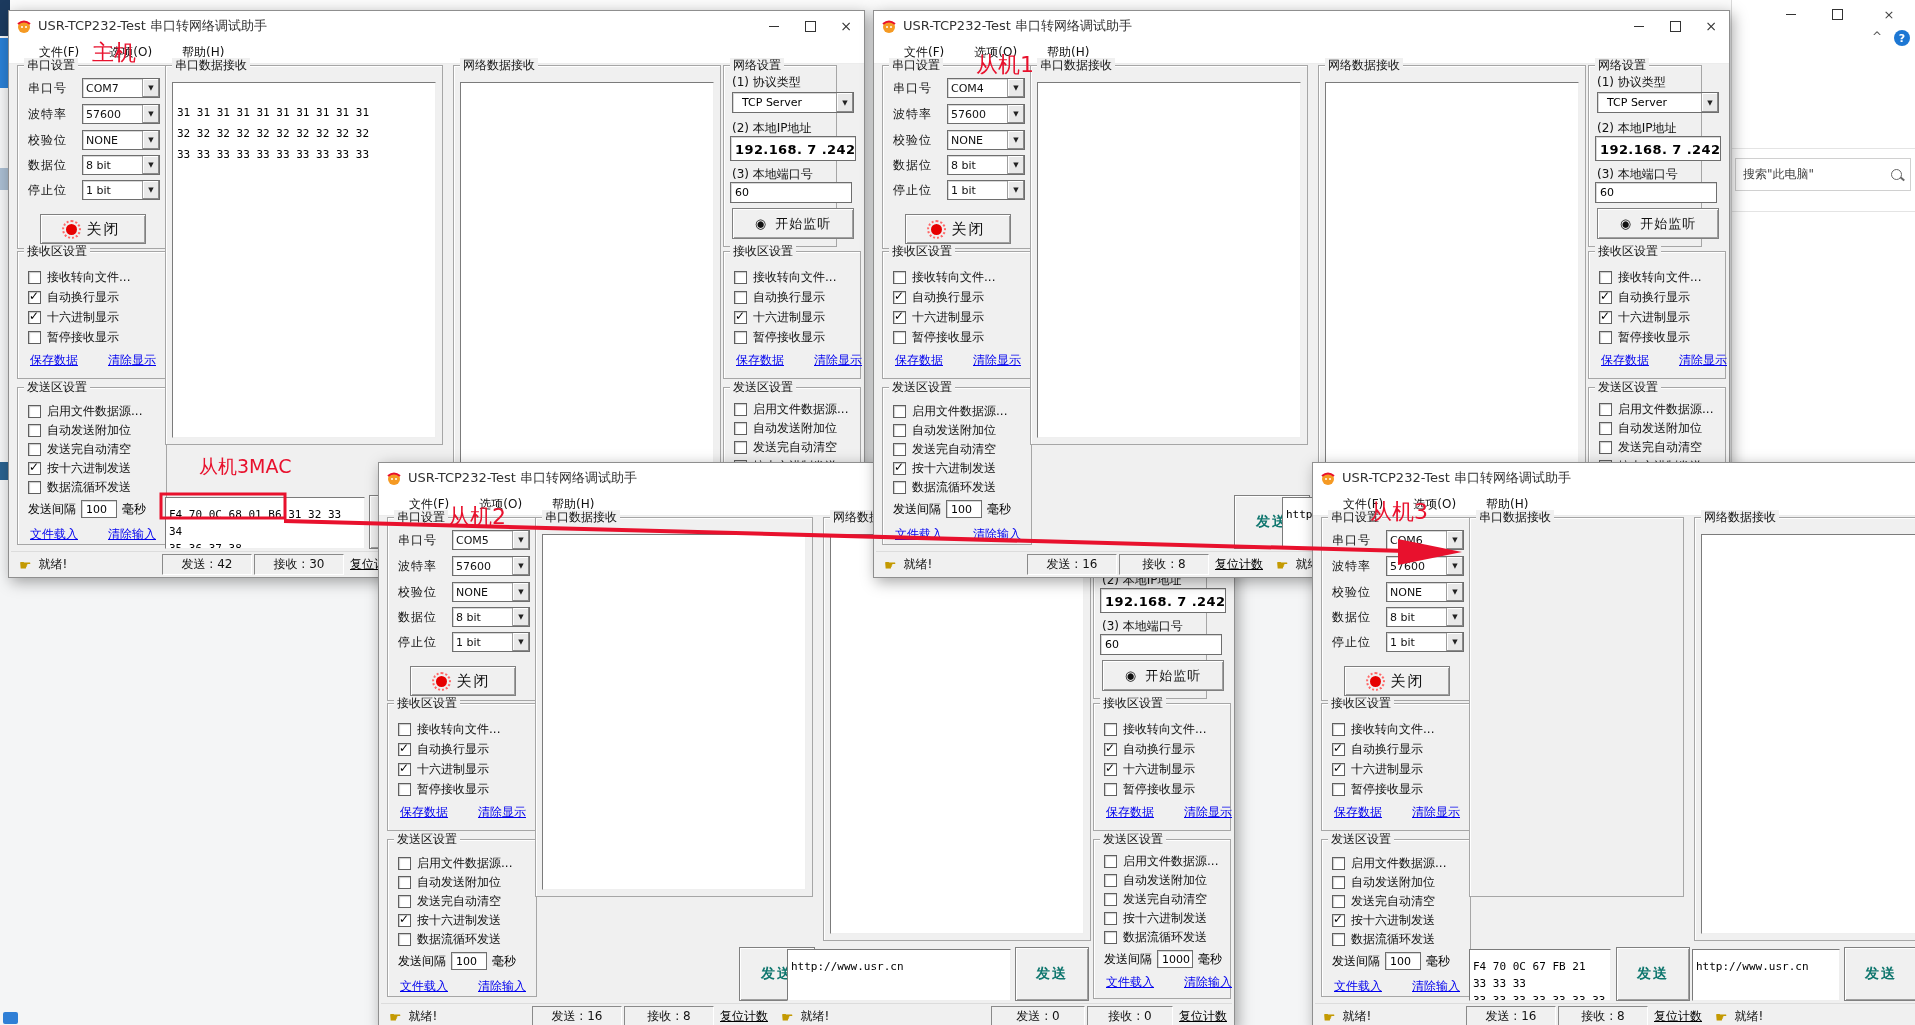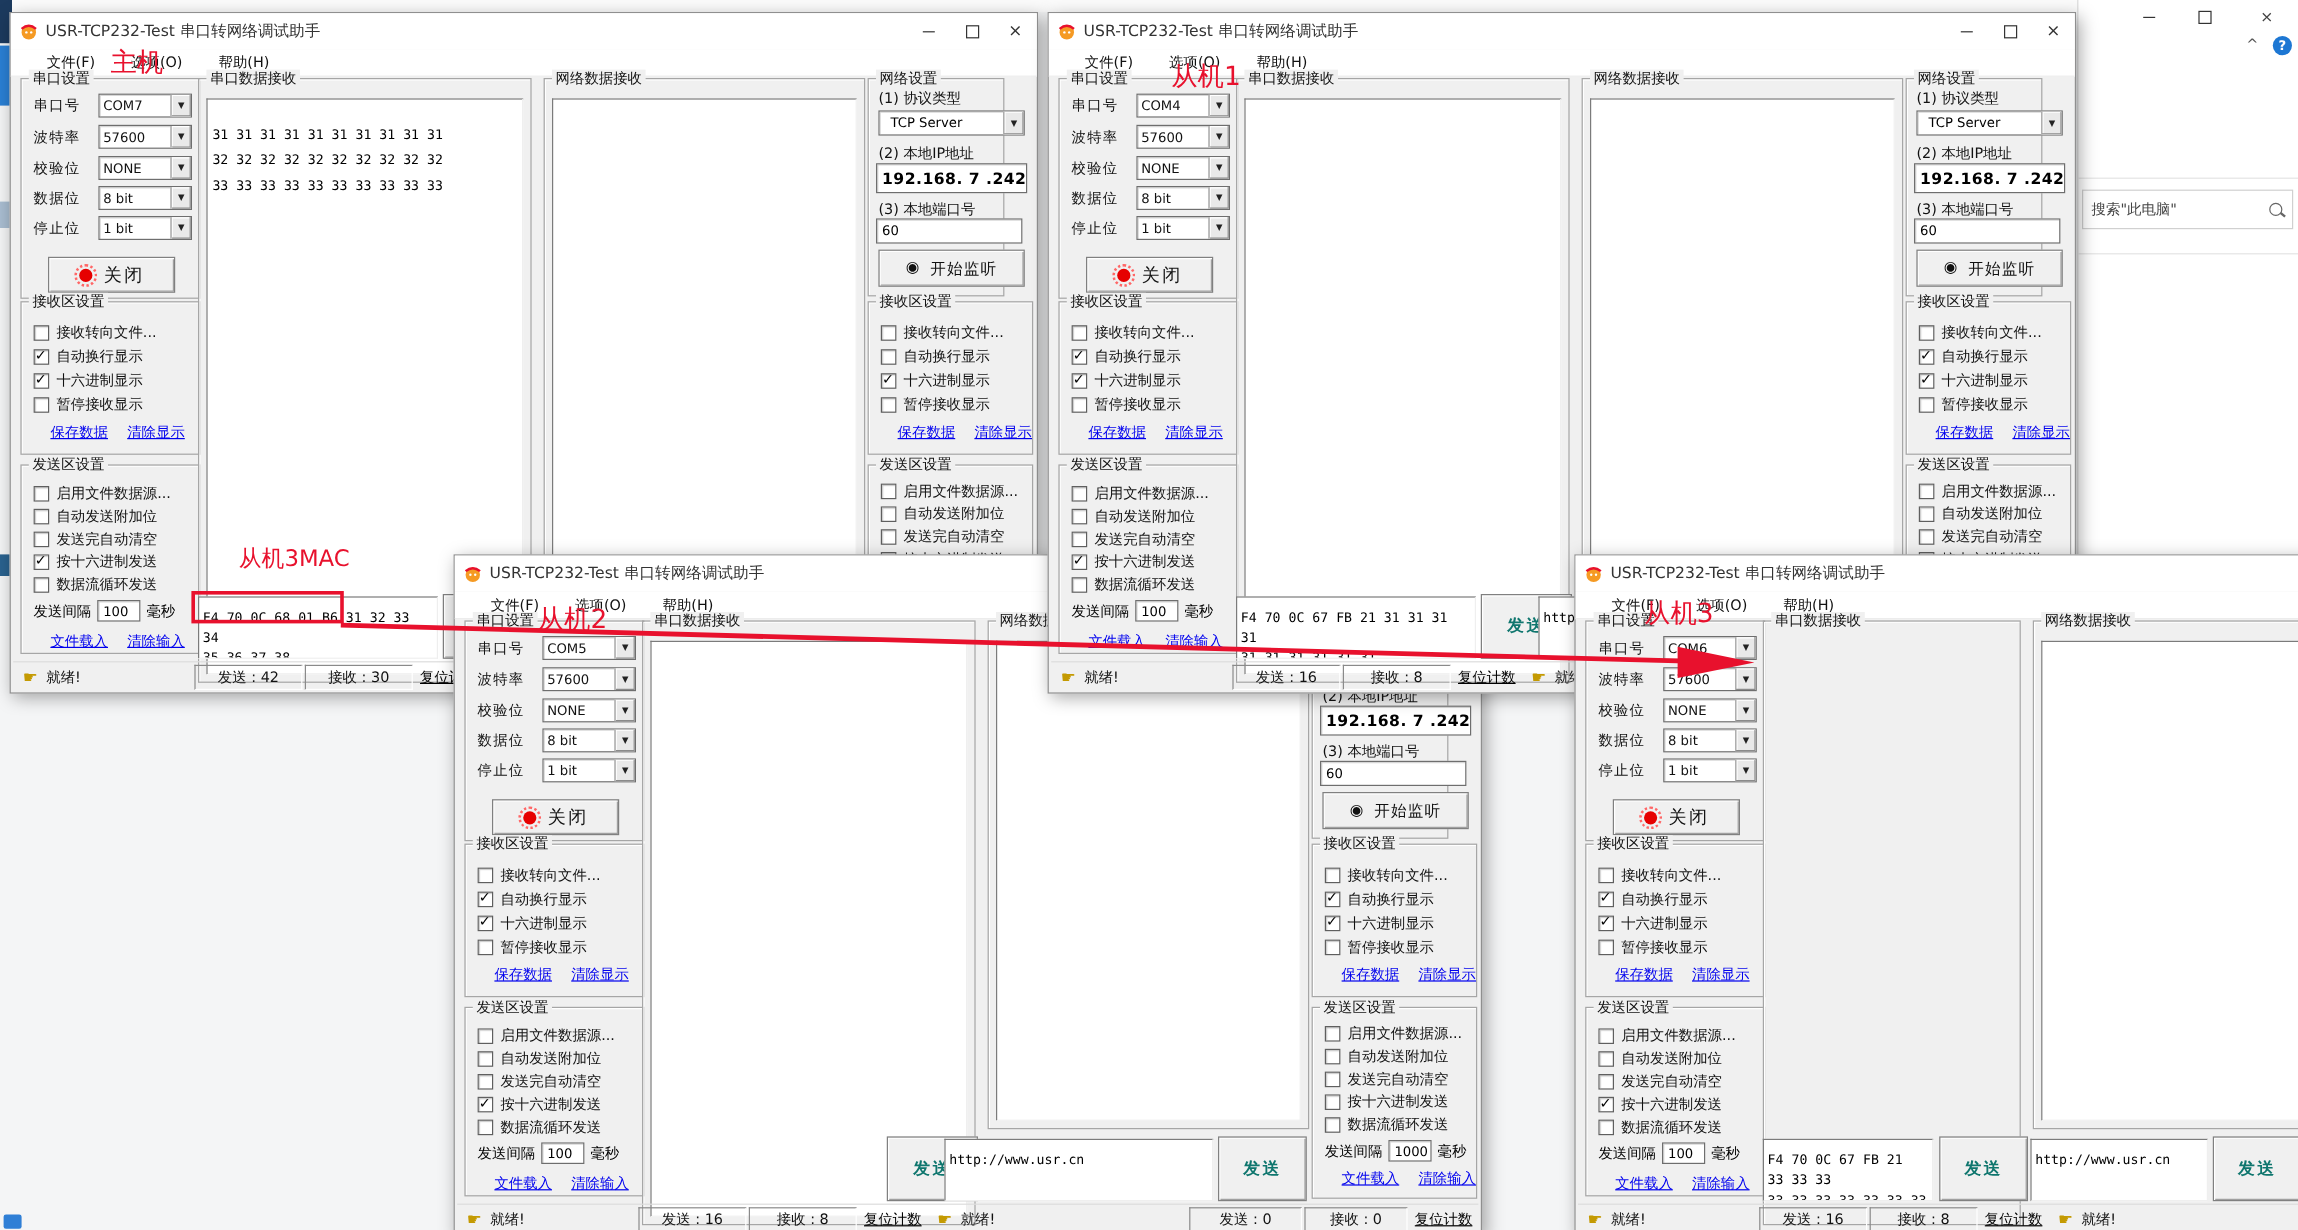--- a/index.html
+++ b/index.html
@@ -30,31 +30,31 @@
          display:flex;align-items:center;justify-content:center;box-sizing:border-box;position:absolute;color:#111}
   .closebtn{left:22px;top:148px;width:106px;height:30px;font-size:15px;letter-spacing:2px}
   .reddot{width:11px;height:11px;border-radius:50%;background:#e60000;outline:2px dotted #f66;outline-offset:2px;margin-right:10px}
   .listenbtn{left:8px;top:142px;width:122px;height:31px;font-size:13px;letter-spacing:1px}
   .blkdot{font-size:13px;margin-right:8px}
   
   .cbr{position:absolute;left:10px;display:flex;align-items:center;font-size:12px;color:#111;height:15px;white-space:nowrap}
   .box{width:11px;height:11px;background:#fff;border:1px solid #5f5f5f;box-shadow:inset 1px 1px 1px #c9c9c9;margin-right:6px;position:relative;flex:none}
   .box.on::after{content:"✓";position:absolute;left:0;top:-3px;font-size:12px;font-weight:bold;color:#000}
   .link{color:#0000ee;text-decoration:underline;font-size:12px;white-space:nowrap}
-  .lrow{position:absolute;left:24px;display:flex;gap:16px}
+  .lrow{position:absolute;left:12px;display:flex;gap:30px}
   .irow{position:absolute;left:10px;display:flex;align-items:center;font-size:12px;white-space:nowrap}
   .ibox{width:36px;height:18px;background:#fff;border:1px solid #6e6e6e;box-shadow:inset 1px 1px 0 #d7d7d7;font-size:11px;padding:2px 0 0 4px;margin:0 5px;box-sizing:border-box}
   
   .panelwhite{position:absolute;background:#fff;border:1px solid;border-color:#7b7b7b #efefef #efefef #7b7b7b;box-sizing:border-box;overflow:hidden}
   .inpanel{left:6px;top:16px;right:6px;bottom:6px}
   .hex{font-family:"DejaVu Sans Mono","Liberation Mono",monospace;font-size:11px;line-height:21px;white-space:pre-wrap;color:#000;padding:19px 4px}
   .sendbox .hex{line-height:17px;padding:8px 3px}
   .s-sendbox{left:156px;top:486px;width:200px;height:52px}
   .s-sendbtn{left:360px;top:484px;width:76px;height:54px}
-  .g-srxpanel{left:156px;top:54px;width:278px;height:504px}
+  .g-srxpanel{left:156px;top:54px;width:278px;height:380px}
   .g-nrxpanel{left:444px;top:54px;width:268px;height:424px}
   .n-sendbox{left:408px;top:486px;width:224px;height:52px}
   .n-sendbtn{left:636px;top:484px;width:74px;height:54px}
   .sendbtn{color:#0f766e;font-weight:bold;font-size:14px;letter-spacing:2px}
   
   .g-serial{left:8px;top:54px;width:150px;height:184px}
   .g-srecvset{left:8px;top:240px;width:150px;height:128px}
   .g-ssendset{left:8px;top:376px;width:150px;height:158px}
   .g-net{left:714px;top:54px;width:114px;height:182px}
   .g-nrecvset{left:714px;top:240px;width:138px;height:128px}
@@ -502,24 +502,20 @@
           <span class="link">清除输入</span>
         </div>
   </div>
 
   <div class="grp g-srxpanel">
     <span class="glabel">串口数据接收</span>
     <div class="panelwhite inpanel">
       <div class="hex"></div>
     </div>
   </div>
-  <div class="panelwhite sendbox s-sendbox">
-    <div class="hex">F4 70 0C 67 FB 21 31 31 31 31
-31 31 31 31 31 31</div>
-  </div>
   <div class="btn3d sendbtn s-sendbtn">发送</div>
 
   <div class="grp g-nrxpanel">
     <span class="glabel">网络数据接收</span>
     <div class="panelwhite inpanel"></div>
   </div>
   <div class="panelwhite sendbox n-sendbox">
     <div class="hex">http://www.usr.cn</div>
   </div>
   <div class="btn3d sendbtn n-sendbtn">发送</div>

